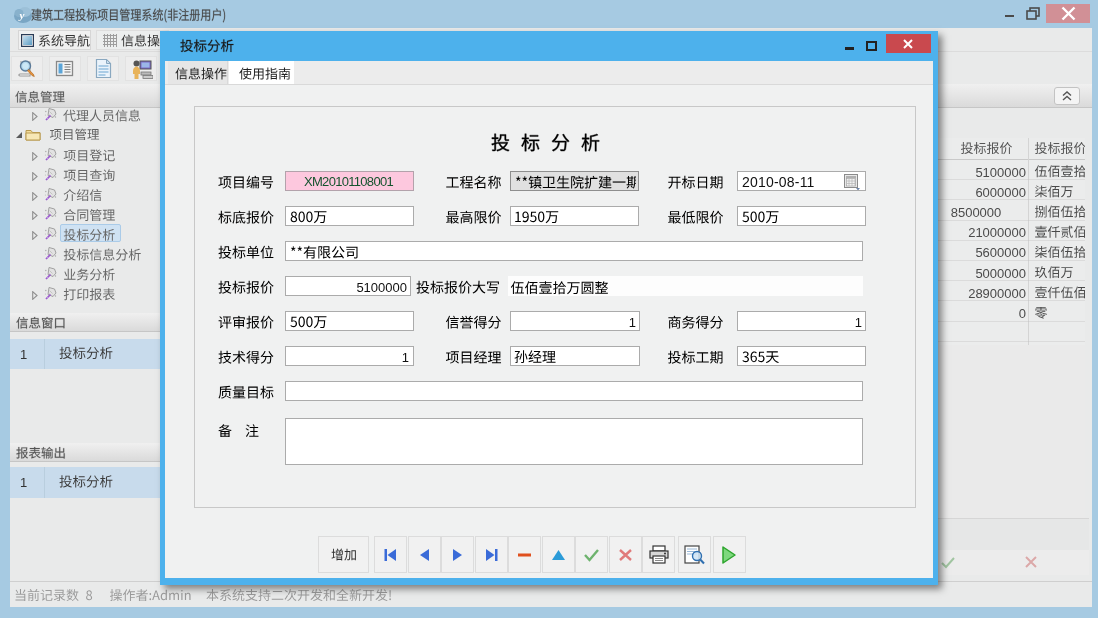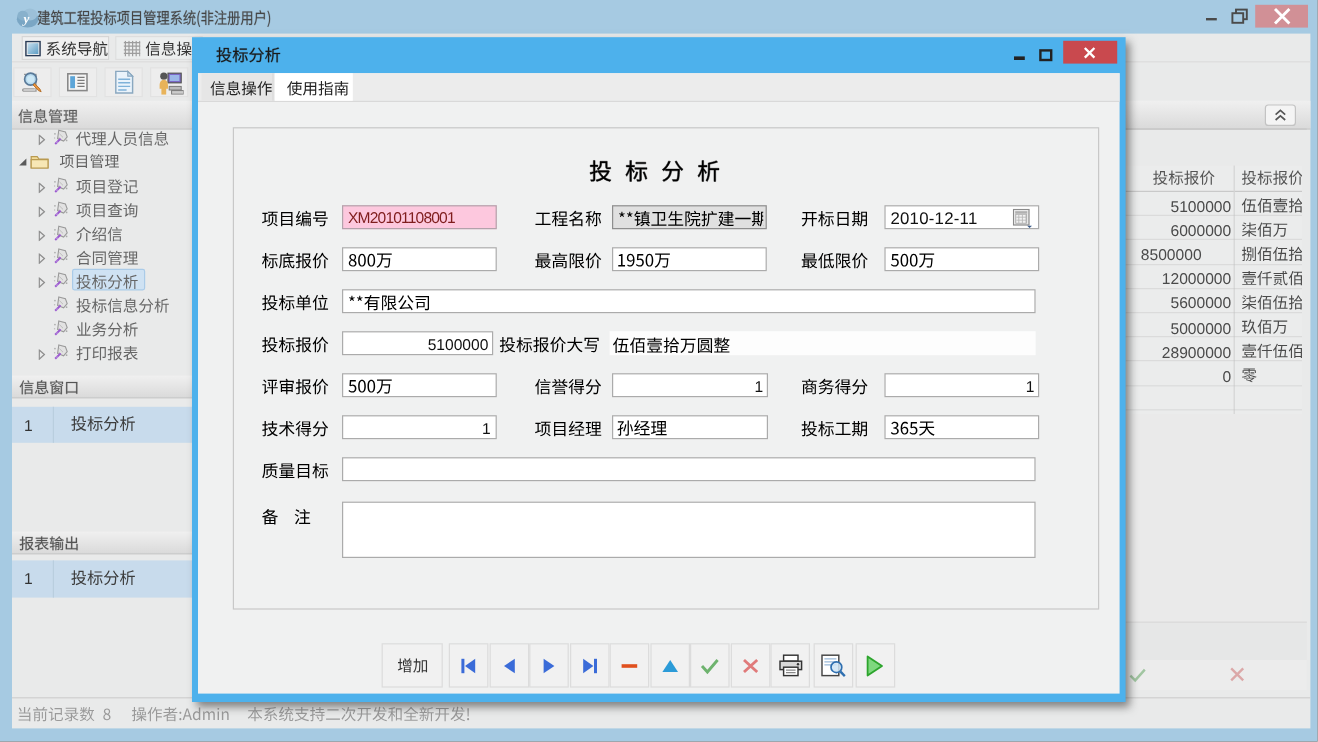--- a/index.html
+++ b/index.html
@@ -341,21 +341,21 @@
     <div style="position:absolute;left:1054px;top:87px;width:26px;height:18px;background:#f4f4f4;border:1px solid #c3c3c3;border-radius:3px"></div>
     <svg style="position:absolute;left:1060px;top:89px" width="14" height="14" viewBox="0 0 14 14">
 <path d="M3 6.5L7 3l4 3.5M3 11L7 7.5l4 3.5" fill="none" stroke="#555" stroke-width="1.4"></path>
     </svg>
     <div style="position:absolute;left:938px;top:138px;width:147px;height:207px;background:#ebecec"></div>
     <div style="position:absolute;left:938px;top:158.5px;width:147px;height:1px;background:#c9c9c9"></div>
     <div style="position:absolute;left:1028px;top:138px;width:1px;height:207px;background:#d4d4d4"></div>
     <div style="position:absolute;left:926px;top:164.6px;width:100px;text-align:right;font:13px 'Liberation Sans';color:#4a4a4a">5100000</div>
     <div style="position:absolute;left:926px;top:184.8px;width:100px;text-align:right;font:13px 'Liberation Sans';color:#4a4a4a">6000000</div>
     <div style="position:absolute;left:926px;top:205px;width:100px;text-align:center;font:13px 'Liberation Sans';color:#4a4a4a">8500000</div>
-    <div style="position:absolute;left:926px;top:225.2px;width:100px;text-align:right;font:13px 'Liberation Sans';color:#4a4a4a">12000000</div>
+    <div style="position:absolute;left:926px;top:225.2px;width:100px;text-align:right;font:13px 'Liberation Sans';color:#4a4a4a">21000000</div>
     <div style="position:absolute;left:926px;top:245.4px;width:100px;text-align:right;font:13px 'Liberation Sans';color:#4a4a4a">5600000</div>
     <div style="position:absolute;left:926px;top:265.6px;width:100px;text-align:right;font:13px 'Liberation Sans';color:#4a4a4a">5000000</div>
     <div style="position:absolute;left:926px;top:285.8px;width:100px;text-align:right;font:13px 'Liberation Sans';color:#4a4a4a">28900000</div>
     <div style="position:absolute;left:926px;top:306px;width:100px;text-align:right;font:13px 'Liberation Sans';color:#4a4a4a">0</div>
     <div style="position:absolute;left:938px;top:179.1px;width:147px;height:1px;background:rgba(190,190,190,.35)"></div>
     <div style="position:absolute;left:938px;top:199.3px;width:147px;height:1px;background:rgba(190,190,190,.35)"></div>
     <div style="position:absolute;left:938px;top:219.5px;width:147px;height:1px;background:rgba(190,190,190,.35)"></div>
     <div style="position:absolute;left:938px;top:239.7px;width:147px;height:1px;background:rgba(190,190,190,.35)"></div>
     <div style="position:absolute;left:938px;top:259.9px;width:147px;height:1px;background:rgba(190,190,190,.35)"></div>
     <div style="position:absolute;left:938px;top:280.1px;width:147px;height:1px;background:rgba(190,190,190,.35)"></div>
@@ -614,24 +614,24 @@
     <svg style="position:absolute;left:901px;top:37px" width="14" height="14" viewBox="0 0 14 14">
 <path d="M3 3l8 8M11 3l-8 8" stroke="#fff" stroke-width="2"></path>
     </svg>
     <div style="position:absolute;left:165px;top:61px;width:768px;height:517px;background:#f0f1f1"></div>
     <div style="position:absolute;left:165px;top:61px;width:768px;height:23px;background:#ececec"></div>
     <div style="position:absolute;left:165px;top:84px;width:768px;height:1px;background:#d9d9d9"></div>
     <div style="position:absolute;left:168px;top:61px;width:60px;height:23px;background:#e6e6e6;border-right:1px solid #d9d9d9"></div>
     <div style="position:absolute;left:229px;top:61px;width:65px;height:23px;background:#fff"></div>
     <div style="position:absolute;left:194px;top:106px;width:722px;height:402px;border:1px solid #c8c8c8"></div>
     <div style="position:absolute;left:285px;top:171px;width:129px;height:20px;background:#fdc8de;border:1px solid #b3a2ab"></div>
-    <div style="position:absolute;left:290px;top:174px;font:13px 'Liberation Sans';letter-spacing:-0.7px;color:#7f1d1d">XM20101108001</div>
+    <div style="position:absolute;left:304px;top:174px;font:13px 'Liberation Sans';letter-spacing:-0.7px;color:#14532d">XM20101108001</div>
     <div style="position:absolute;left:510px;top:171px;width:129px;height:20px;background:#e0e0e0;border:1px solid #8e8e8e"></div>
     <div style="position:absolute;left:737px;top:171px;width:129px;height:20px;border:1px solid #ababab;background:#fff"></div>
-    <div style="position:absolute;left:742px;top:173.5px;font:14px 'Liberation Sans';letter-spacing:0.2px;color:#111">2010-12-11</div>
+    <div style="position:absolute;left:742px;top:173.5px;font:14px 'Liberation Sans';letter-spacing:0.2px;color:#111">2010-08-11</div>
     <svg style="position:absolute;left:844px;top:174px" width="17" height="16" viewBox="0 0 17 16">
 <rect x="0.5" y="0.5" width="13" height="13" fill="#e8e8e8" stroke="#8a8a8a"></rect>
 <rect x="2" y="2" width="10" height="2" fill="#b0b0b0"></rect>
 <rect x="2.5" y="4.5" width="9" height="7.5" fill="#f2f2f2" stroke="#9a9a9a" stroke-width="0.6"></rect>
 <g stroke="#b5b5b5" stroke-width="0.7">
         <line x1="5" y1="5" x2="5" y2="12"></line>
         <line x1="8" y1="5" x2="8" y2="12"></line>
         <line x1="11" y1="5" x2="11" y2="12"></line>
         <line x1="3" y1="7" x2="11.5" y2="7"></line>
         <line x1="3" y1="9.5" x2="11.5" y2="9.5"></line>

